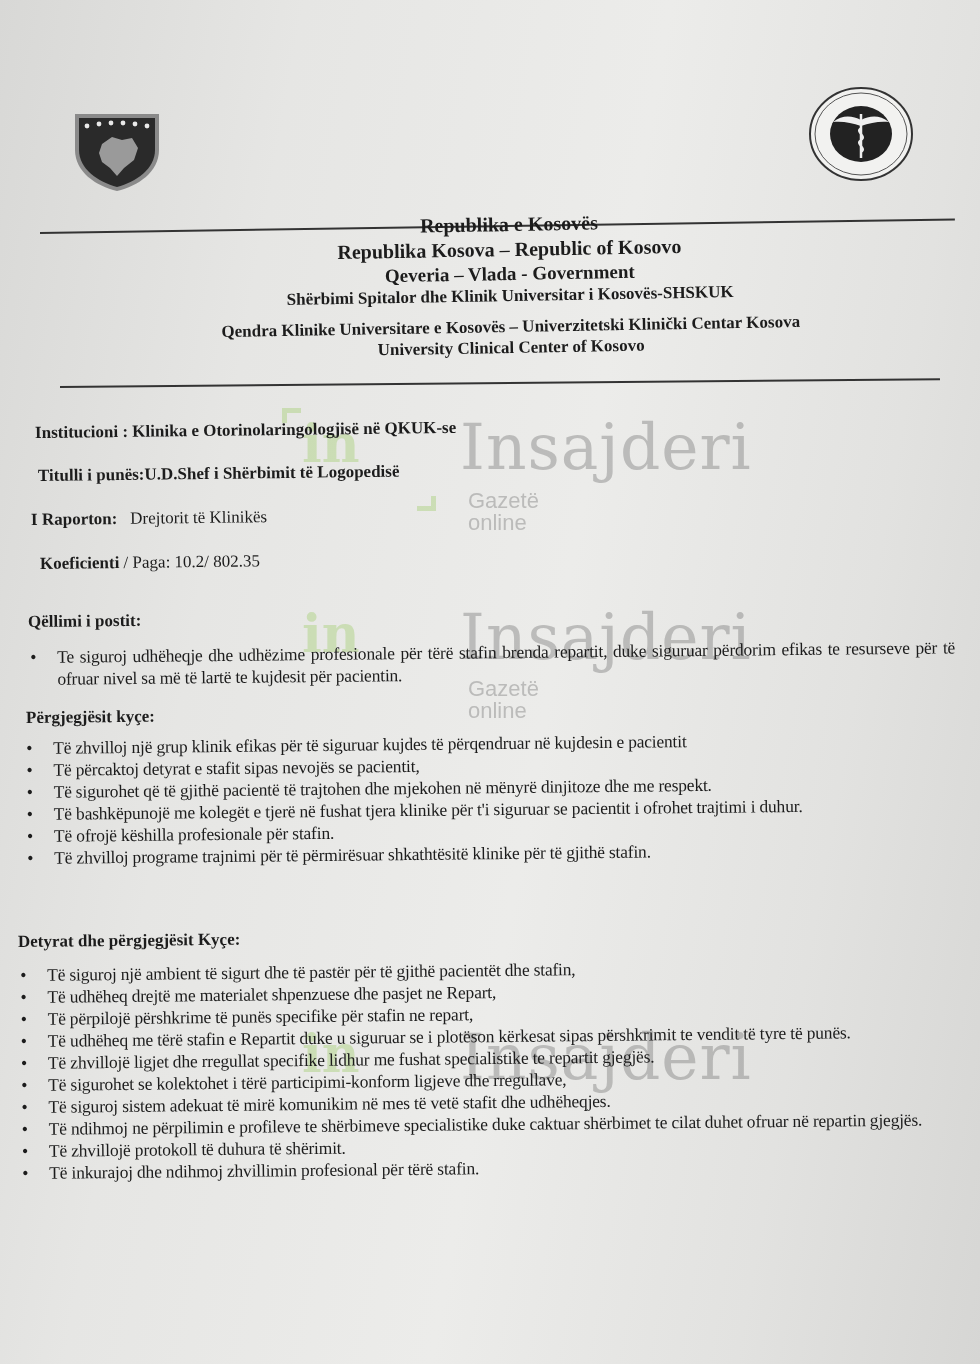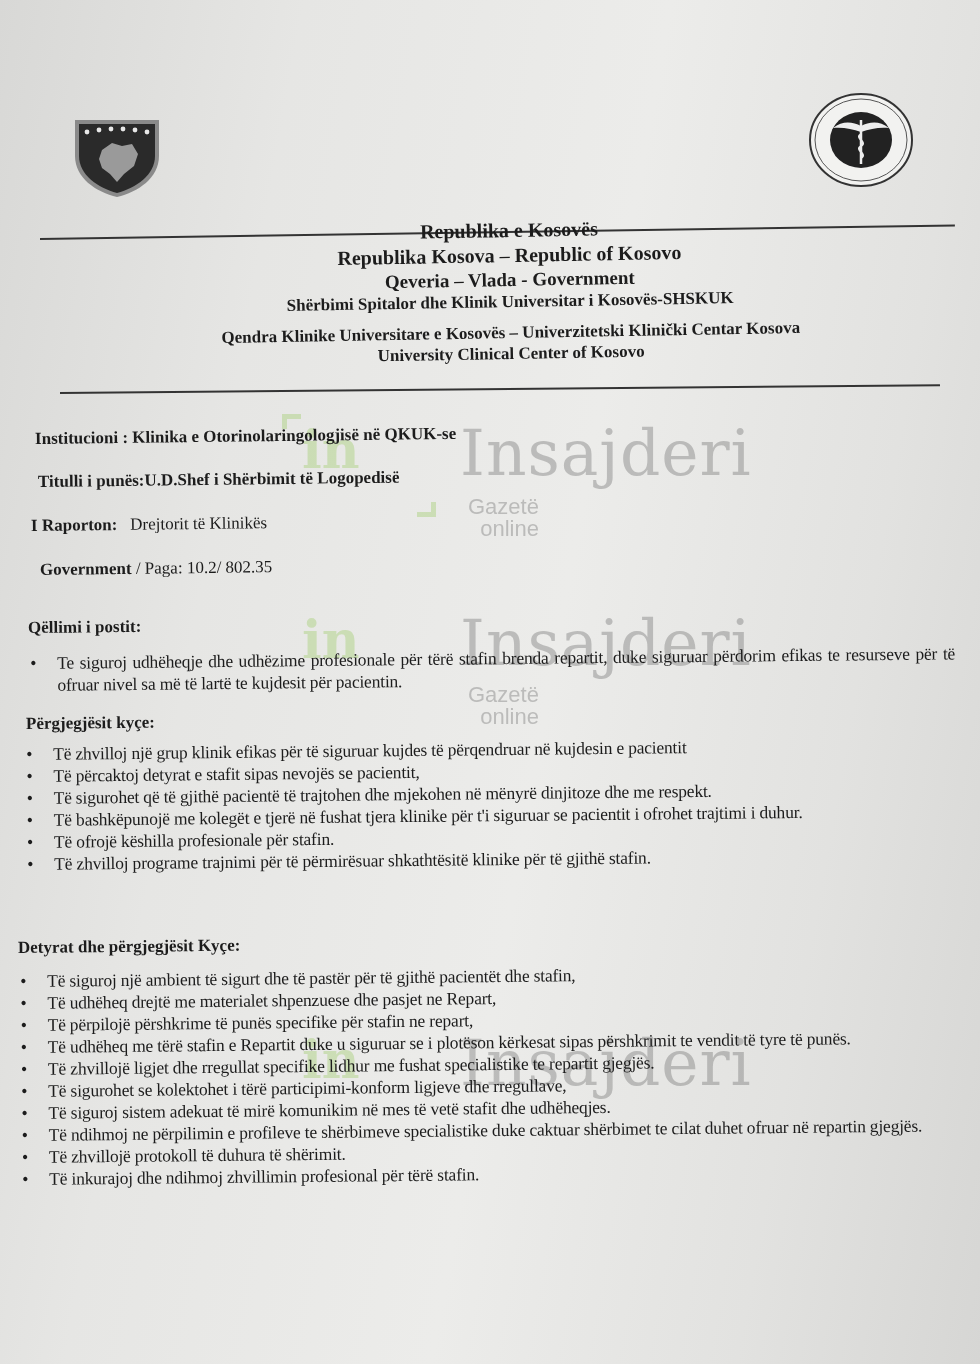--- a/index.html
+++ b/index.html
@@ -1,21 +1,21 @@
 <!DOCTYPE html>
 <html><head>
 <meta charset="utf-8">
 <style>
   html, body { margin: 0; padding: 0; }
   body {
     width: 980px; height: 1364px; overflow: hidden; position: relative;
     background: linear-gradient(100deg, #d8d8d6 0%, #e6e6e4 25%, #ececea 55%, #e2e2e0 80%, #d6d6d4 100%);
     font-family: "Liberation Serif", serif; color: #1c1c1c;
   }
-  .page { position: absolute; inset: 0; margin-top: 6px; }
+  .page { position: absolute; inset: 0; }
   .logo-left { position: absolute; left: 72px; top: 110px; width: 90px; height: 82px; }
   .logo-right { position: absolute; left: 808px; top: 86px; width: 106px; height: 96px; }
   .rule { position: absolute; height: 1.5px; background: #333; transform-origin: left center; }
   .rule1 { left: 40px; top: 232px; width: 915px; transform: rotate(-0.85deg); }
   .rule2 { left: 60px; top: 386px; width: 880px; transform: rotate(-0.5deg); }
   .header { position: absolute; left: 160px; top: 214px; width: 700px; text-align: center; transform: rotate(-1deg); }
   .header div { font-weight: bold; line-height: 1; }
   .h1 { font-size: 20px; margin-bottom: 5px; }
   .h2 { font-size: 20px; margin-bottom: 5px; }
   .h3 { font-size: 19px; margin-bottom: 4px; }
@@ -24,21 +24,21 @@
   .h6 { font-size: 17px; }
   .field { position: absolute; font-size: 17px; white-space: nowrap; transform: rotate(-0.7deg); transform-origin: left center; }
   .field b { font-weight: bold; }
   .sec-title { position: absolute; font-weight: bold; font-size: 17px; white-space: nowrap; transform: rotate(-0.6deg); transform-origin: left center; }
   ul.blist { position: absolute; margin: 0; padding: 0; list-style: none; transform: rotate(-0.6deg); transform-origin: left top; }
   ul.blist li { position: relative; padding-left: 27px; font-size: 17.5px; line-height: 22px; letter-spacing: -0.2px; }
   ul.blist li::before { content: "\2022"; position: absolute; left: 0; top: 0; font-size: 18px; }
   .wm { position: absolute; pointer-events: none; }
   .wm-in { font-family: "DejaVu Serif", serif; font-weight: bold; color: rgba(150,200,90,0.35); font-size: 52px; line-height: 1; }
   .wm-word { font-family: "DejaVu Serif", serif; color: rgba(110,110,110,0.38); font-size: 63px; line-height: 1; letter-spacing: 1px; }
-  .wm-sub { font-family: "Liberation Sans", sans-serif; color: rgba(110,110,110,0.38); font-size: 22px; line-height: 1; text-align: right; }
+  .wm-sub { font-family: "Liberation Sans", sans-serif; color: rgba(110,110,110,0.38); font-size: 22px; line-height: 1; }
   .bracket { position: absolute; border: 5px solid rgba(150,200,90,0.35); }
 </style>
 </head>
 <body>
 
 <div class="page">
 
   <svg class="logo-left" viewBox="0 0 90 82">
     <path d="M3 4 H87 V40 C87 62 66 76 45 81 C24 76 3 62 3 40 Z" fill="#8a8a8a"></path>
     <path d="M7 8 H83 V40 C83 59 64 72 45 77 C26 72 7 59 7 40 Z" fill="#2a2a2a"></path>
@@ -97,21 +97,21 @@
   <div class="field" style="left:35px; top:423px;">
     <b>Institucioni : </b><b>Klinika e Otorinolaringologjisë në QKUK-se</b>
   </div>
   <div class="field" style="left:38px; top:466px;">
     <b>Titulli i punës:</b><b>U.D.Shef i Shërbimit të Logopedisë</b>
   </div>
   <div class="field" style="left:31px; top:510px;">
     <b>I Raporton:</b>&nbsp;&nbsp;&nbsp;<span>Drejtorit të Klinikës</span>
   </div>
   <div class="field" style="left:40px; top:554px;">
-    <b>Government</b><span> / Paga: 10.2/ 802.35</span>
+    <b>Koeficienti</b><span> / Paga: 10.2/ 802.35</span>
   </div>
 
   <div class="sec-title" style="left:28px; top:612px;">Qëllimi i postit:</div>
   <ul class="blist" style="left:30px; top:646px; width:925px; text-align:justify;">
     <li>Te siguroj udhëheqje dhe udhëzime profesionale për tërë stafin brenda repartit, duke siguruar përdorim efikas te resurseve për të ofruar nivel sa më të lartë te kujdesit për pacientin.</li>
   </ul>
 
   <div class="sec-title" style="left:26px; top:708px;">Përgjegjësit  kyçe:</div>
   <ul class="blist" style="left:26px; top:737px; width:940px; text-align:justify;">
     <li>Të zhvilloj një grup klinik efikas për të siguruar kujdes të përqendruar në kujdesin e pacientit</li>

